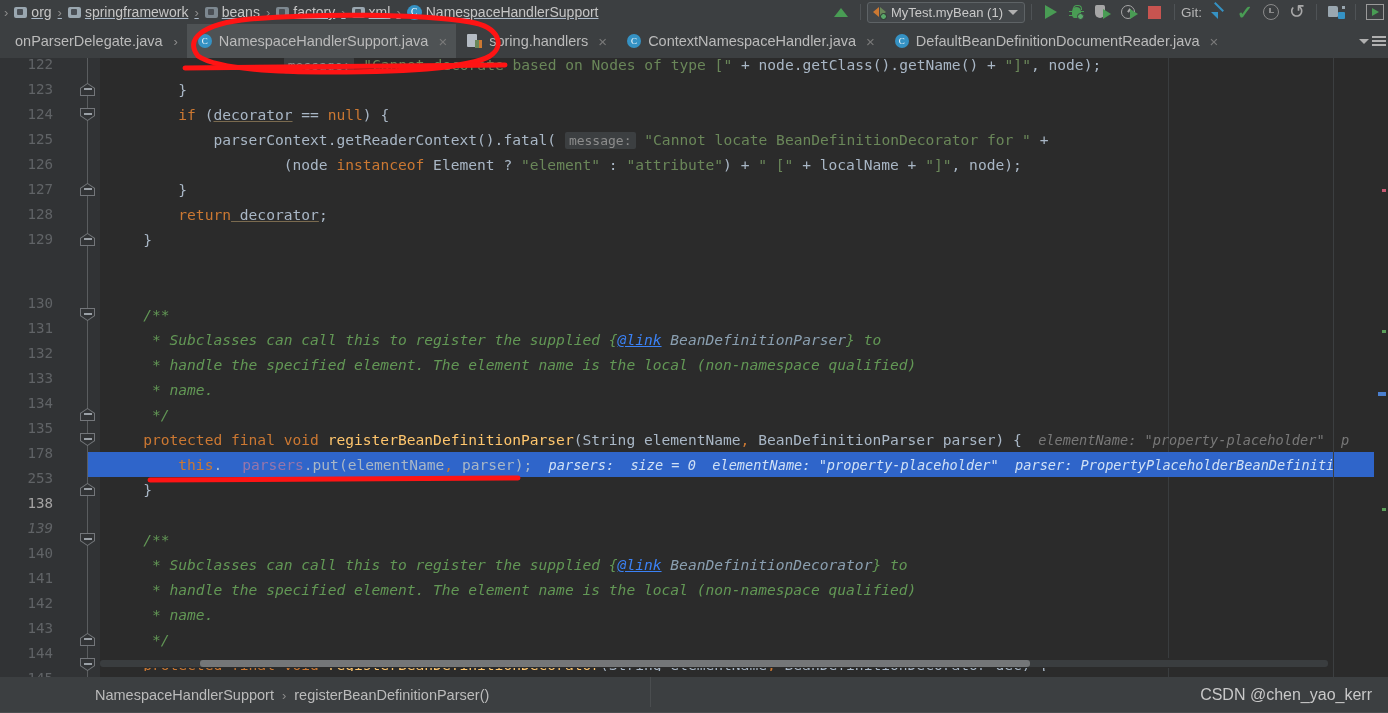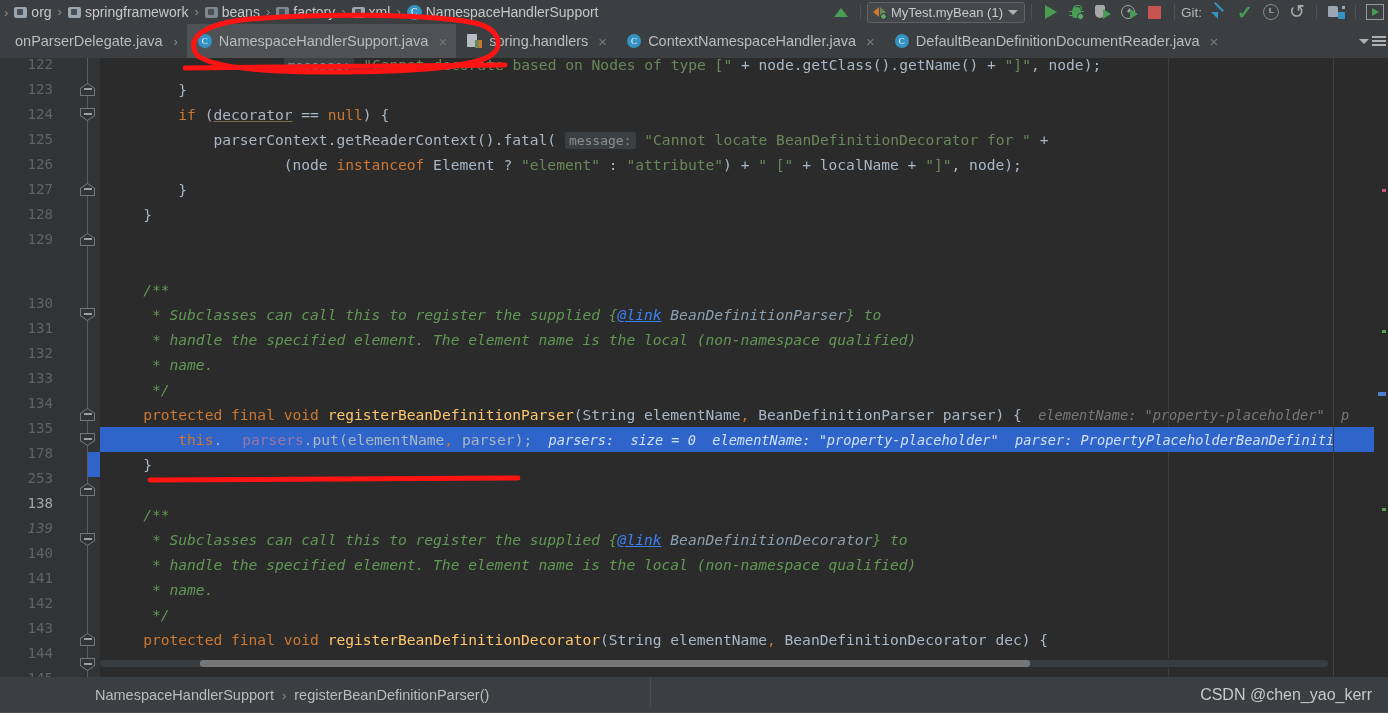--- a/index.html
+++ b/index.html
@@ -9,21 +9,21 @@
     -webkit-font-smoothing:antialiased;
   }
 
   
   #navbar{
     position:absolute;left:0;top:0;width:1388px;height:24px;
     background:#3c3f41;color:#a9b7c6;
     display:flex;align-items:center;
     font-size:13.5px;overflow:hidden;white-space:nowrap;
   }
-  #navbar .crumbs{display:flex;align-items:flex-start;padding-left:0;}
+  #navbar .crumbs{display:flex;align-items:center;padding-left:0;text-decoration:underline;}
   .crumb{display:flex;align-items:center;gap:4px;padding:0 2px;color:#bbbbbb;}
   .crumb .lbl{font-size:14px;color:#c6c6c6;}
   .sep{color:#8c8c8c;font-size:13px;padding:0 4px;}
   .ico-pkg{
     width:13px;height:11px;background:#9aa7b0;border-radius:2px;position:relative;
     display:inline-block;flex:none;
   }
   .ico-pkg:after{
     content:"";position:absolute;left:3px;top:2.5px;width:6px;height:6px;
     background:#4a4f55;border-radius:1px;
@@ -508,20 +508,21 @@
       </div>
   </div>
   <div id="marginline"></div>
   <div id="codearea" style="margin-top: -6px;">
       <div class="cline" style="height: 25px; line-height: 25px;"><span class="str">                    </span><span class="hintchip">message:</span><span class="str"> "Cannot decorate based on Nodes of type ["</span><span class="id"> + node.</span><span class="id">getClass</span><span class="id">().</span><span class="id">getName</span><span class="id">() + </span><span class="str">"]"</span><span class="id">, node);</span></div>
       <div class="cline" style="height: 25px; line-height: 25px;"><span class="id">        }</span></div>
       <div class="cline" style="height: 25px; line-height: 25px;"><span class="kw">        if</span><span class="id"> (</span><span class="id udl">decorator</span><span class="id"> == </span><span class="kw">null</span><span class="id">) {</span></div>
       <div class="cline" style="height: 25px; line-height: 25px;"><span class="id">            parserContext.getReaderContext().fatal( </span><span class="hintchip">message:</span><span class="str"> "Cannot locate BeanDefinitionDecorator for "</span><span class="id"> +</span></div>
       <div class="cline" style="height: 25px; line-height: 25px;"><span class="id">                    (node </span><span class="kw">instanceof</span><span class="id"> Element ? </span><span class="str">"element"</span><span class="id"> : </span><span class="str">"attribute"</span><span class="id">) + </span><span class="str">" ["</span><span class="id"> + localName + </span><span class="str">"]"</span><span class="id">, node);</span></div>
       <div class="cline" style="height: 25px; line-height: 25px;"><span class="id">        }</span></div>
+      <div class="cline" style="height: 25px; line-height: 25px;"><span class="kw">        return</span><span class="id udl"> decorator</span><span class="id">;</span></div>
       <div class="cline" style="height: 25px; line-height: 25px;"><span class="id">    }</span></div>
       <div class="cline" style="height: 25px; line-height: 25px;">&nbsp;</div>
       <div class="cline" style="height: 25px; line-height: 25px;">&nbsp;</div>
       <div class="cline" style="height: 25px; line-height: 25px;"><span class="cm">    /**</span></div>
       <div class="cline" style="height: 25px; line-height: 25px;"><span class="cm">     * Subclasses can call this to register the supplied {</span><span class="cmlink">@link</span><span class="cmtype"> BeanDefinitionParser</span><span class="cm">} to</span></div>
       <div class="cline" style="height: 25px; line-height: 25px;"><span class="cm">     * handle the specified element. The element name is the local (non-namespace qualified)</span></div>
       <div class="cline" style="height: 25px; line-height: 25px;"><span class="cm">     * name.</span></div>
       <div class="cline" style="height: 25px; line-height: 25px;"><span class="cm">     */</span></div>
       <div class="cline" style="height: 25px; line-height: 25px;"><span class="kw">    protected final void </span><span class="fn">registerBeanDefinitionParser</span><span class="id">(String elementName</span><span class="kw">,</span><span class="id"> BeanDefinitionParser parser) {</span><span class="hint">  elementName: </span><span class="hint hv">"property-placeholder"</span><span class="hint">  p</span></div>
       <div class="cline sel" style="height: 25px; line-height: 25px;"><span class="kw">        this</span><span class="id">.</span><span class="fld">parsers</span><span class="id">.put(elementName</span><span class="kw">,</span><span class="id"> parser);</span><span class="hint">  parsers:  size = 0  elementName: </span><span class="hint hv">"property-placeholder"</span><span class="hint">  parser: </span><span class="hint hv">PropertyPlaceholderBeanDefiniti</span></div>

